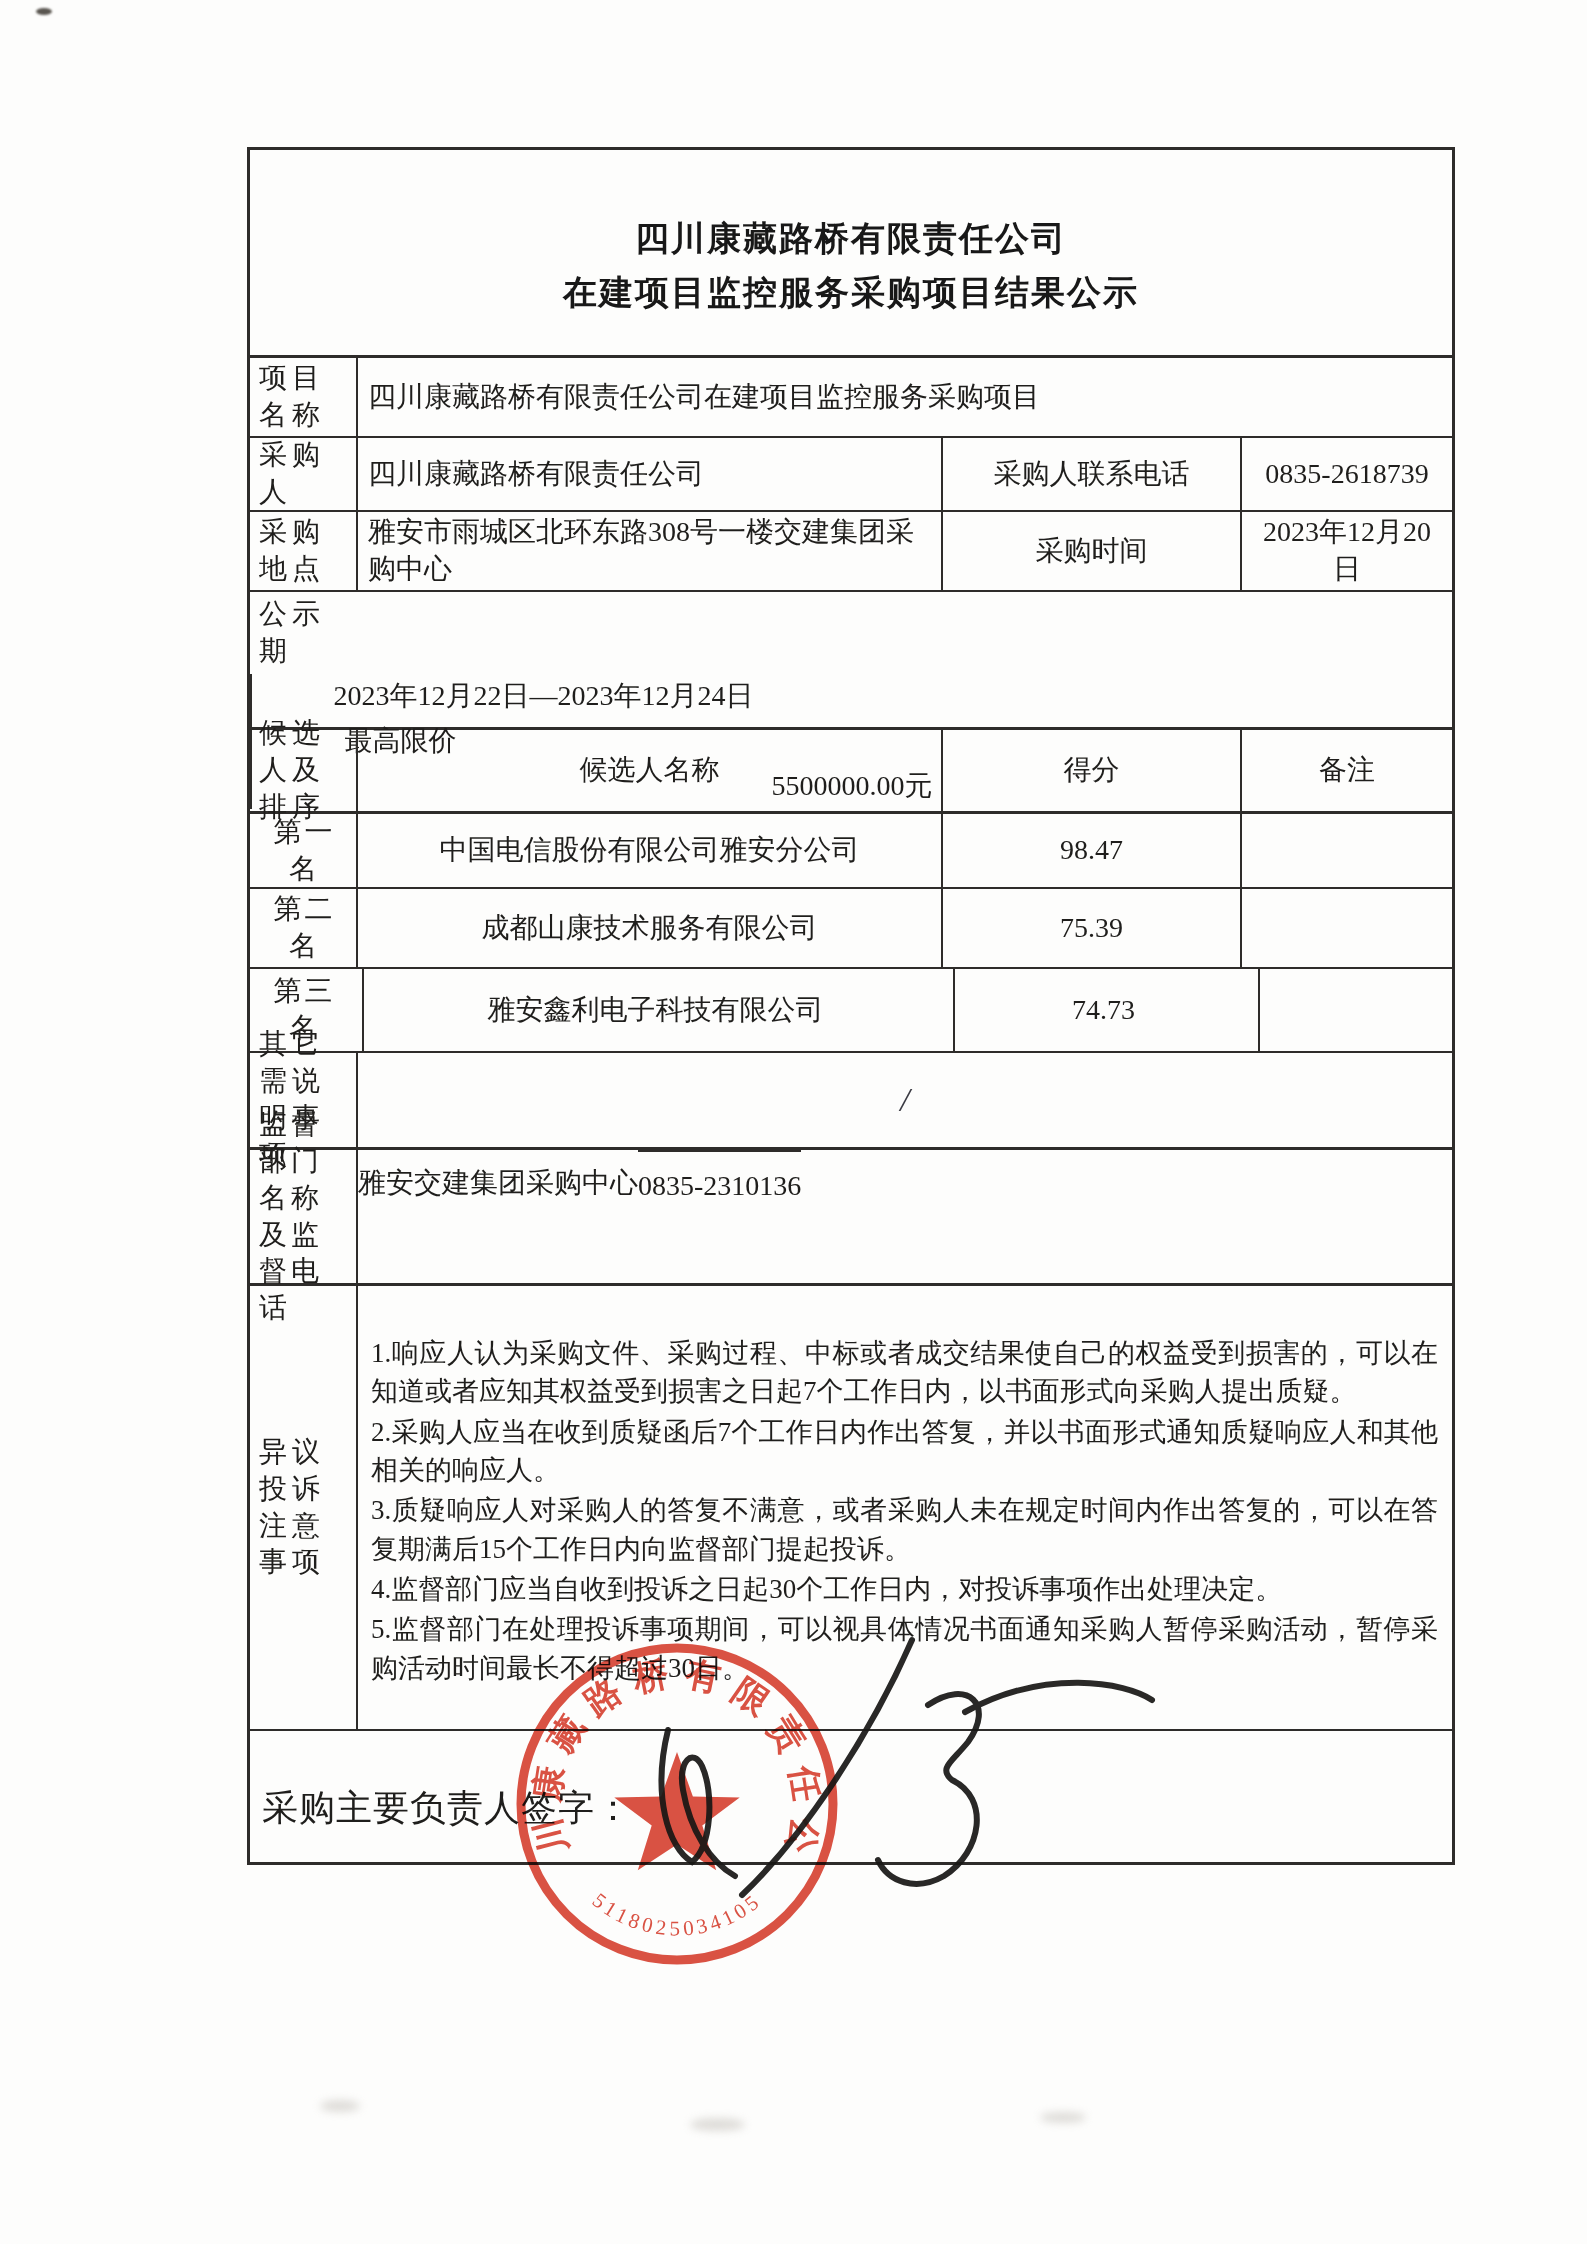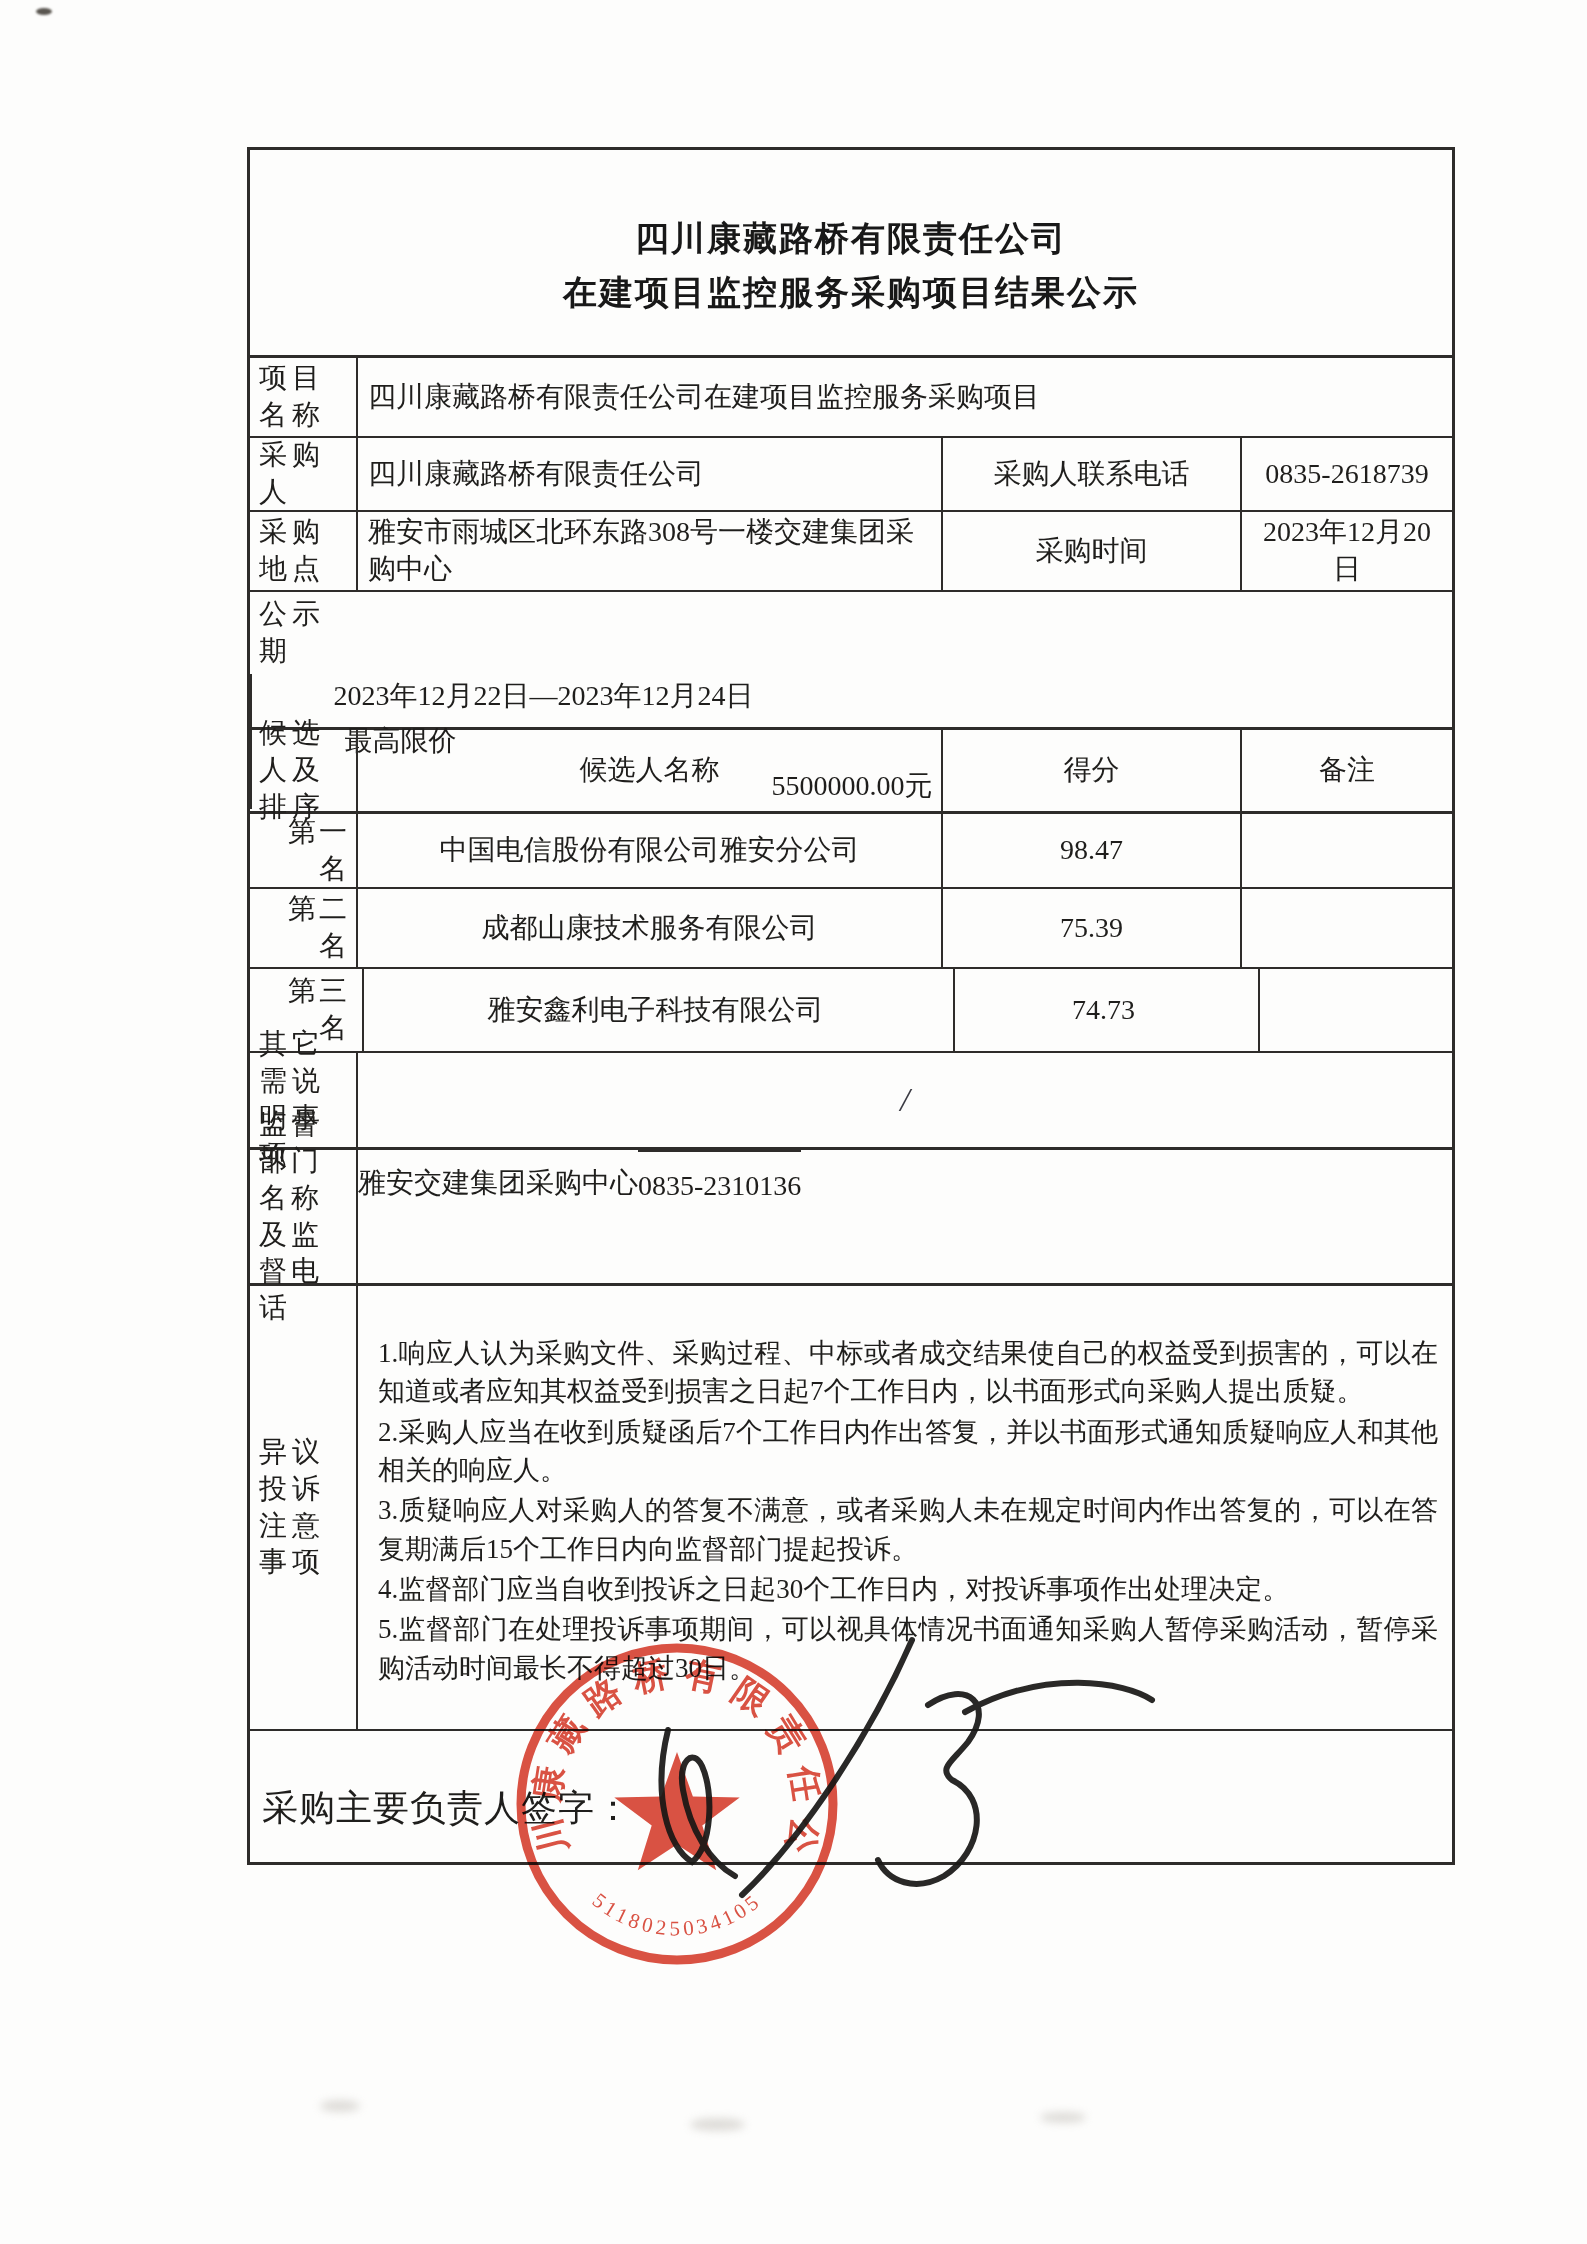--- a/index.html
+++ b/index.html
@@ -36,21 +36,21 @@
     display:flex;align-items:center;
     box-sizing:border-box;
     font-size:28px;line-height:1.32;
     padding:4px 10px;
   }
   .bl{border-left:2px solid var(--line);}
   .c1{width:106px;flex:none;letter-spacing:5px;padding:4px 6px 4px 9px;}
   .c2{width:585px;flex:none;}
   .c3{width:299px;flex:none;justify-content:center;text-align:center;}
   .c4{flex:1;justify-content:center;text-align:center;}
-  .center{justify-content:center;text-align:right;}
+  .center{justify-content:center;text-align:center;}
   .merge{flex:1;}
   
   .title-block{
     height:205px;display:flex;flex-direction:column;
     align-items:center;justify-content:center;gap:8px;
     padding-top:26px;box-sizing:border-box;
   }
   .title-line{
     font-family:"Liberation Sans", sans-serif;
     font-weight:bold;font-size:34px;letter-spacing:2px;
@@ -66,21 +66,21 @@
   .sup-col{flex:1;display:flex;flex-direction:row;border-left:2px solid var(--line);}
   .sup-cell{height:66px;display:flex;align-items:center;justify-content:center;font-size:28px;box-sizing:border-box;}
   .sup-cell+.sup-cell{height:70px;border-top:2px solid var(--line);}
   
   .obj-text{
     align-items:flex-start;
     padding:48px 14px 10px 12px;
     font-size:27px;line-height:1.42;
     display:block;
   }
-  .obj-text p{margin:0 0 2px 8px;text-align:justify;font-family:Liberation Serif, serif;}
+  .obj-text p{margin:0 0 2px 1px;text-align:justify;font-family:Liberation Serif, serif;}
   
   .sig-row{align-items:center;}
   .sig-label{font-size:36px;padding-left:12px;letter-spacing:1px;}
   
   .overlay{
     position:absolute;left:450px;top:1570px;width:780px;height:460px;
     pointer-events:none;
   }
   .stamp{mix-blend-mode:multiply;opacity:.88;}
   

